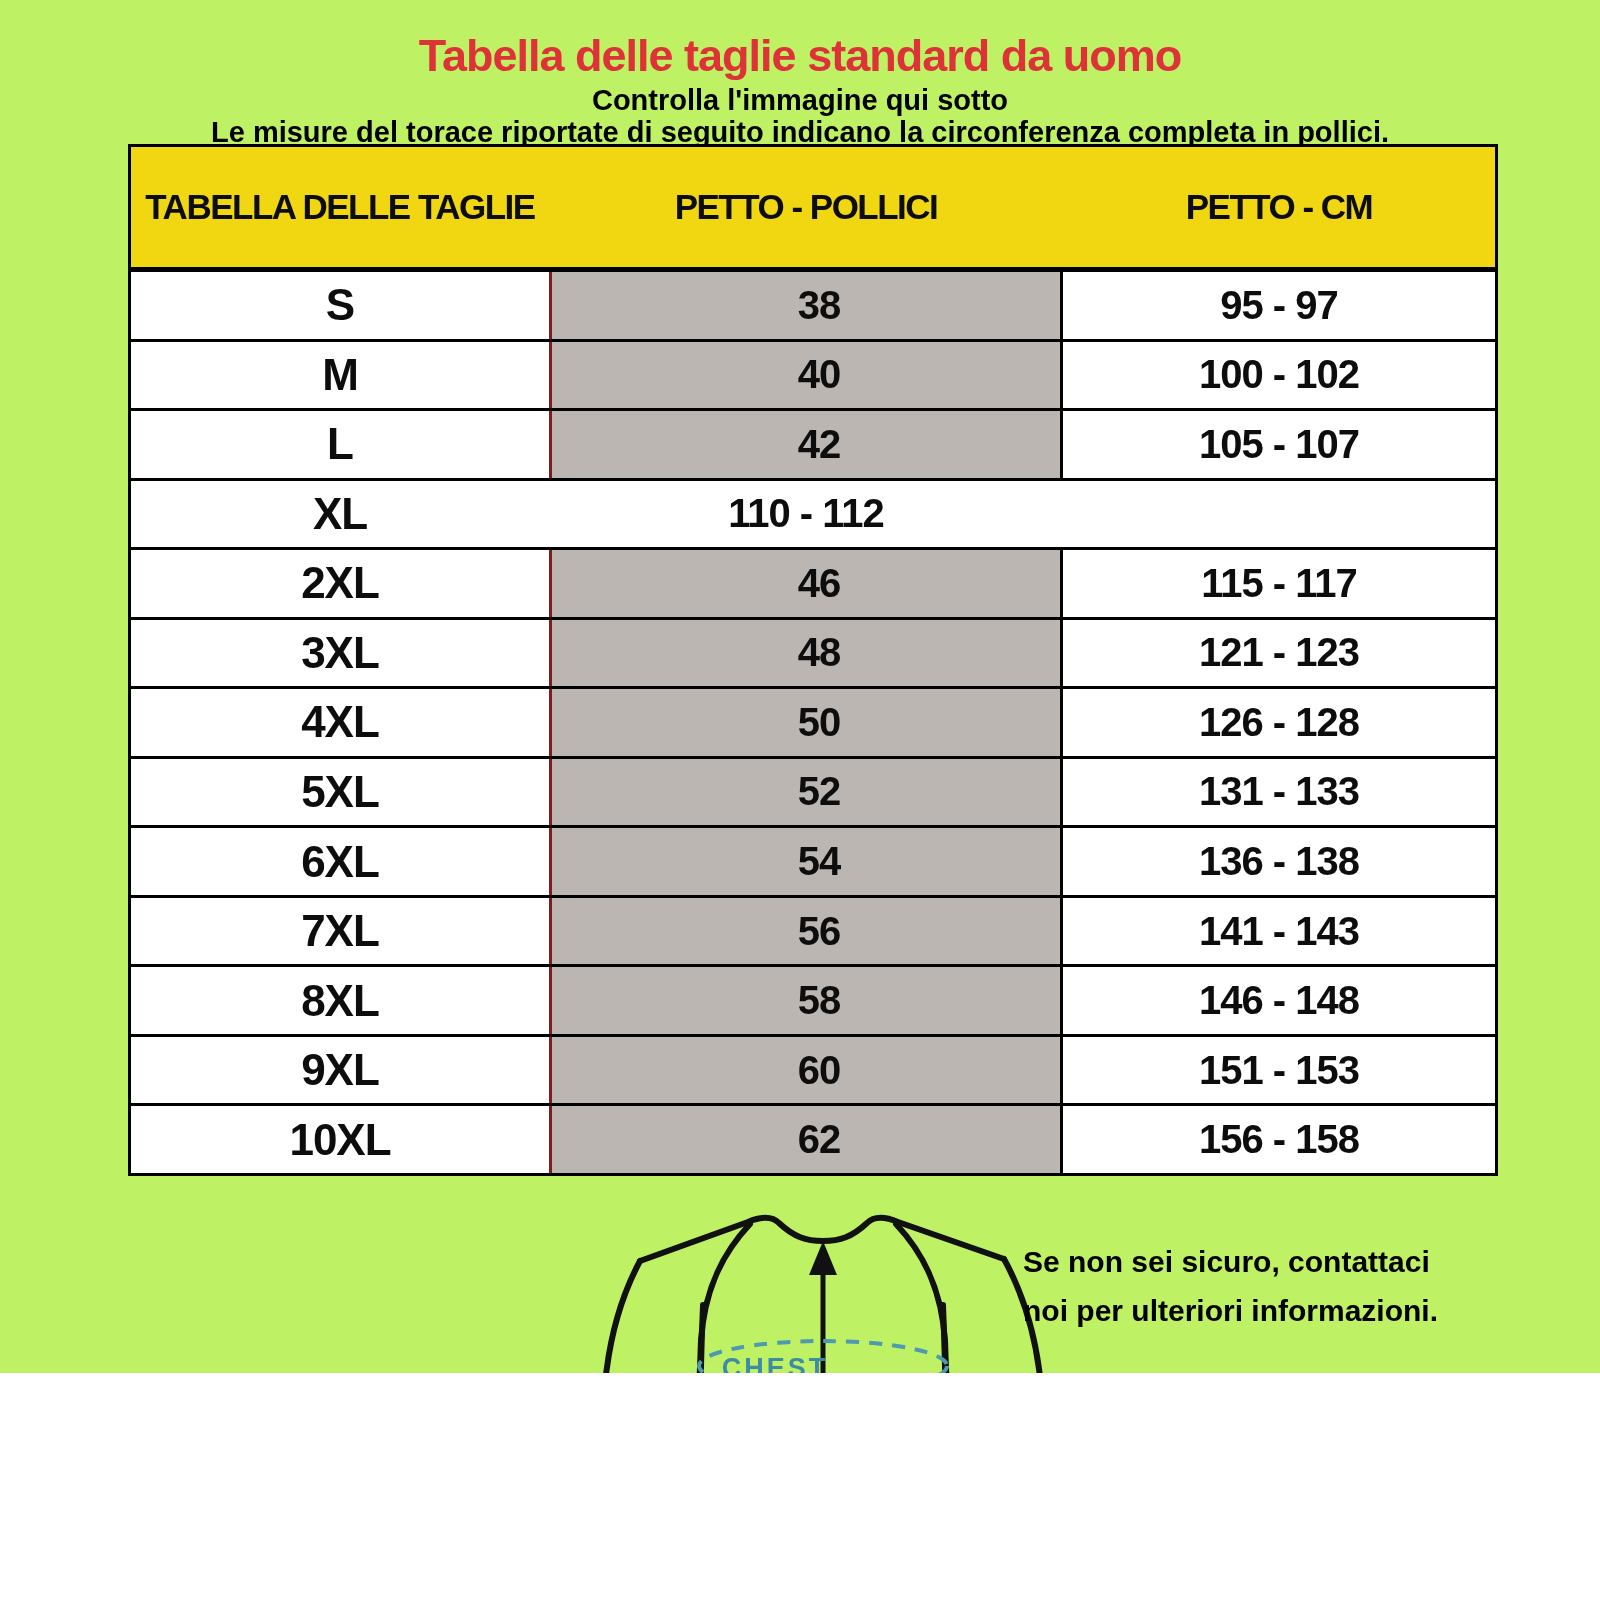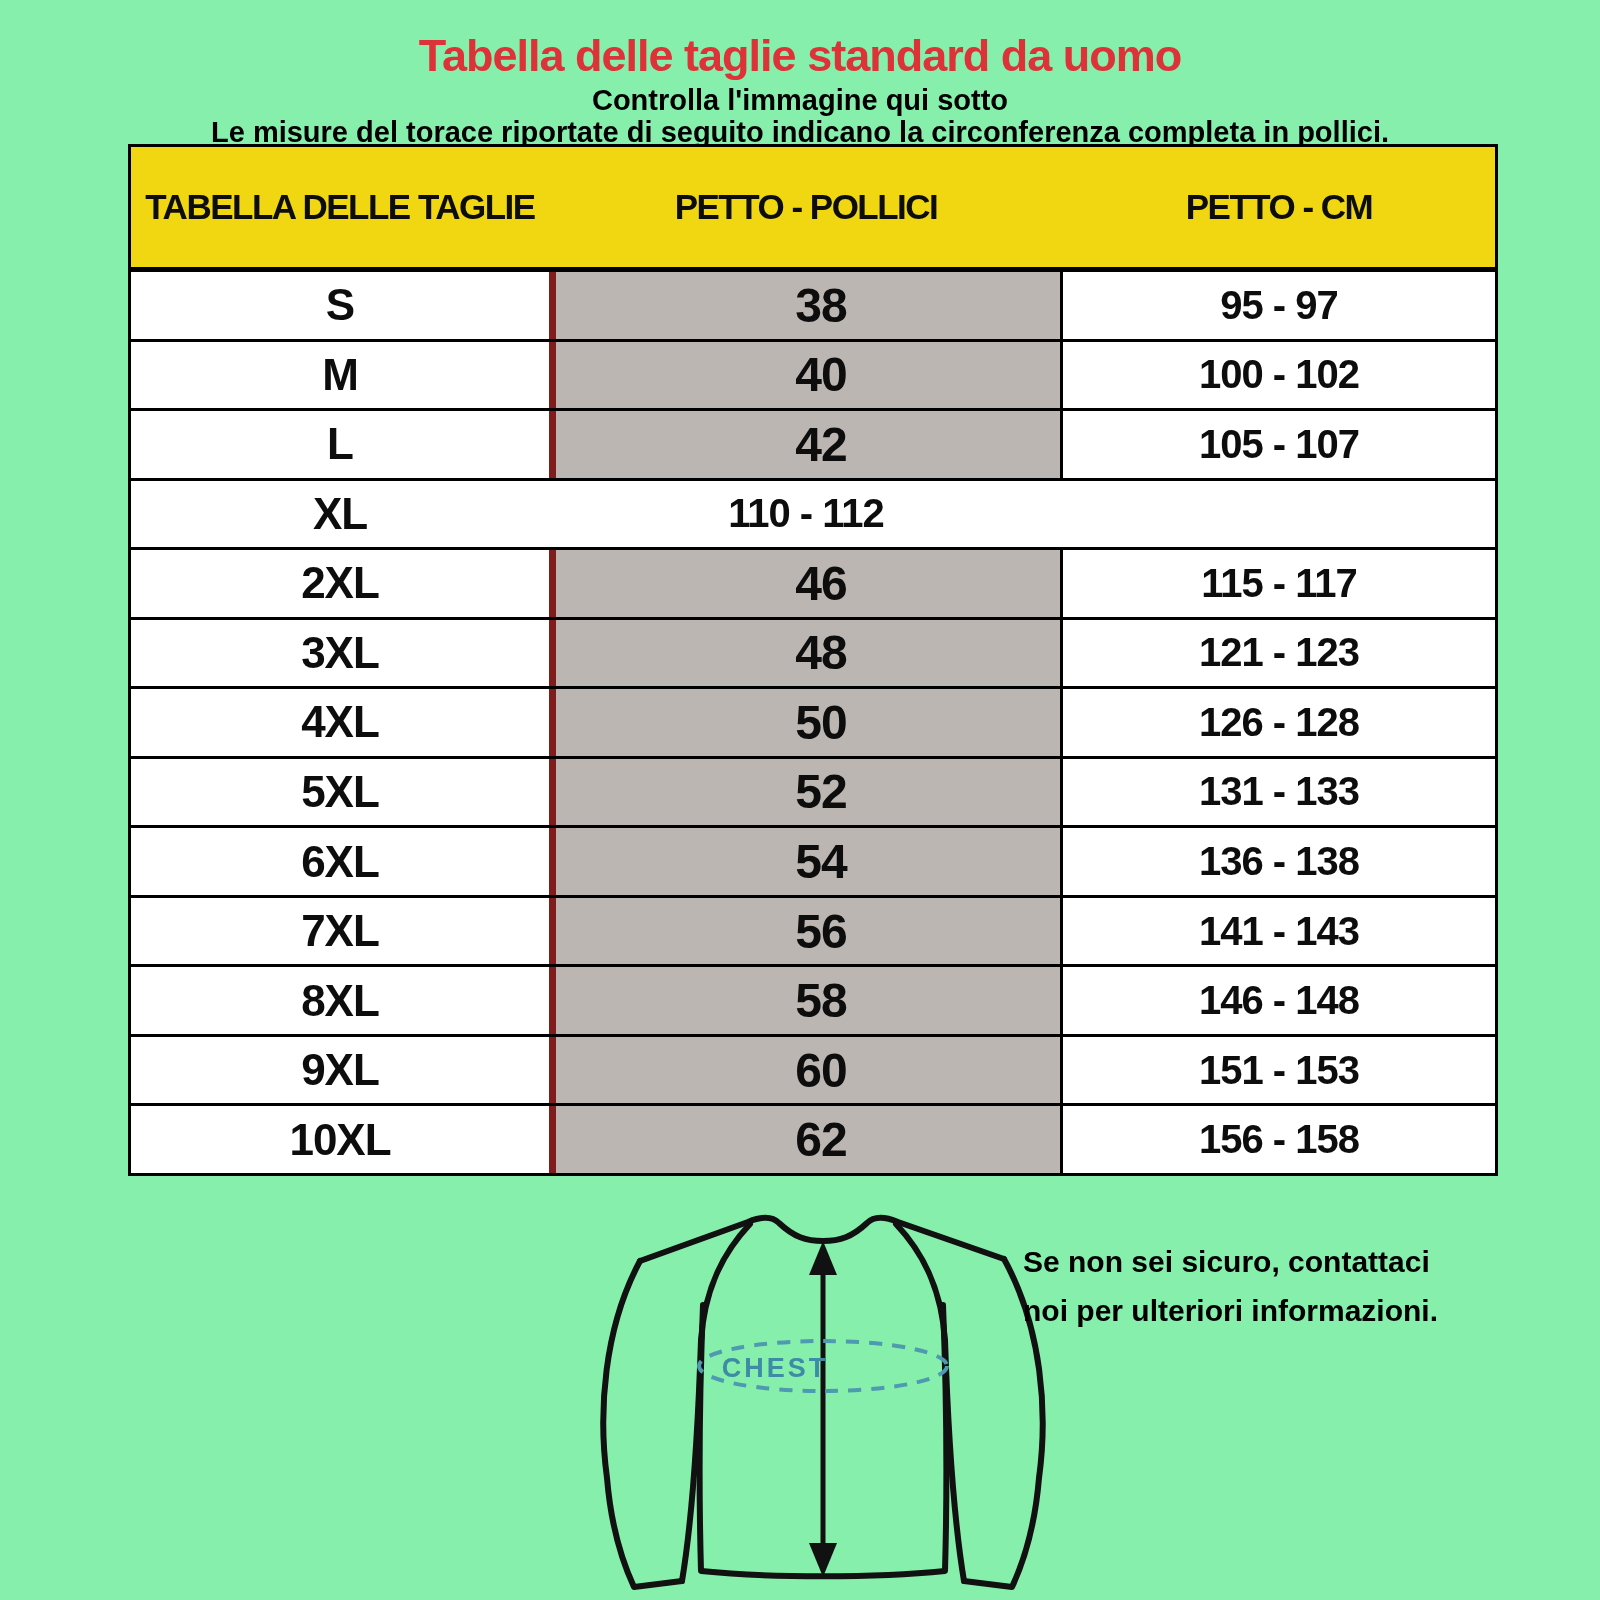--- a/index.html
+++ b/index.html
@@ -1,20 +1,20 @@
 <!DOCTYPE html>
 <html><head>
 <meta charset="utf-8">
 <style>
   html, body { margin: 0; padding: 0; background: #fff; }
   .canvas {
     position: relative;
     width: 1600px;
-    height: 1600px;
-    background: #86efac;
+    height: 1373px;
+    background: #bef264;
     font-family: "Liberation Sans", sans-serif;
     overflow: hidden;
     text-decoration: underline;
   }
 
   .page-title {
     position: absolute;
     top: 30px; left: 0;
     width: 1600px;
     text-align: center;
@@ -79,23 +79,23 @@
     display: flex;
     align-items: center;
     justify-content: center;
     font-weight: bold;
     letter-spacing: -1px;
     color: #0d0d0d;
     box-sizing: border-box;
   }
   .cell.c1 { font-size: 44px; }
   .cell.c2 {
-    font-size: 48px;
+    font-size: 40px;
     background: #bcb6b2;
-    border-left: 7px solid #7f1d1d;
+    border-left: 3px solid #7f1d1d;
     border-right: 3px solid #000;
     padding-left: 26px;
   }
   .cell.c3 { font-size: 40px; }
 
   
   .jacket-svg {
     position: absolute;
     left: 575px; top: 1198px;
     width: 495px; height: 402px;

